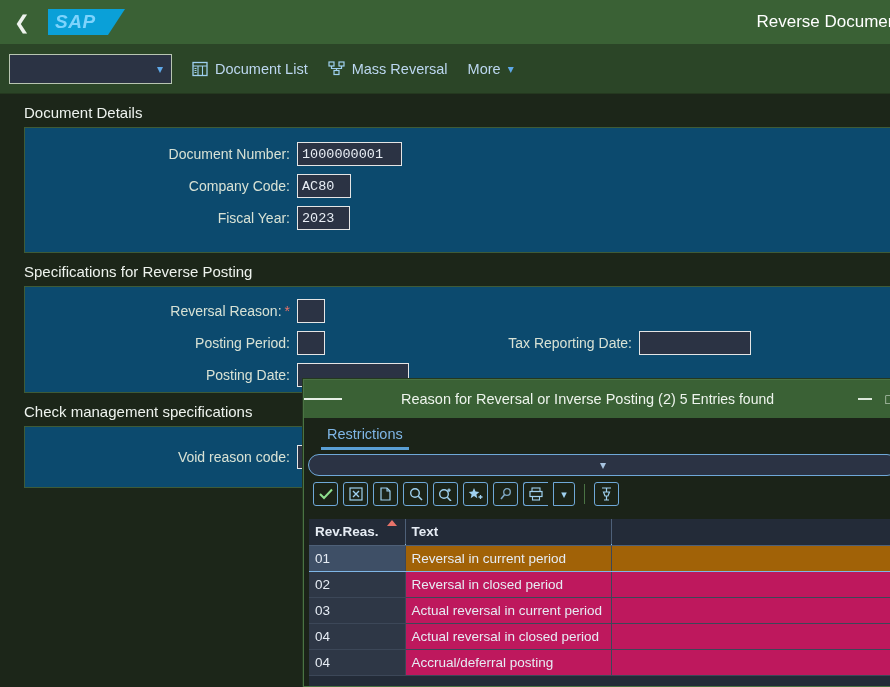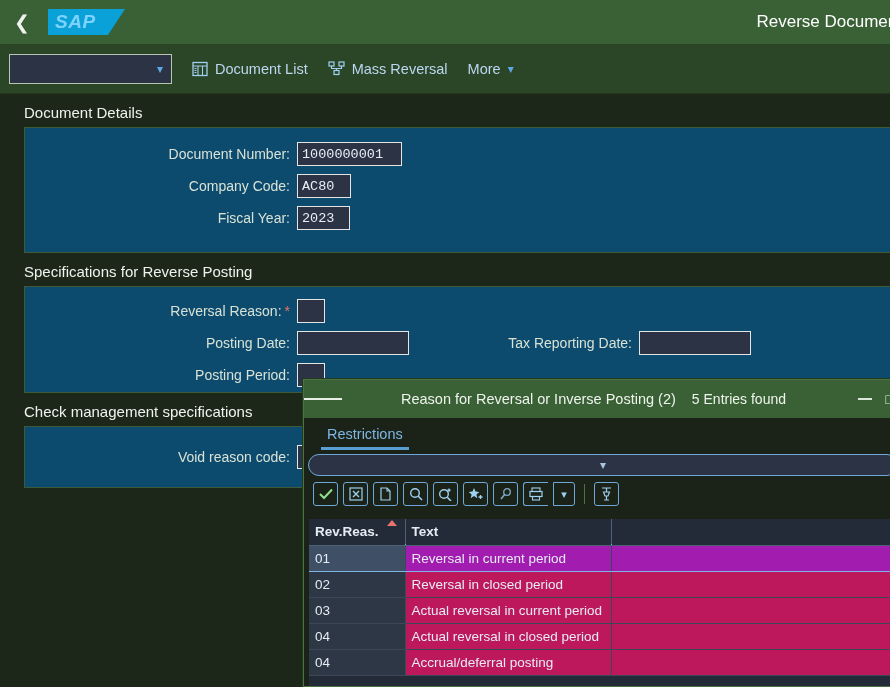--- a/index.html
+++ b/index.html
@@ -106,21 +106,21 @@
   .dlg-header {
     height: 38px; background: #3a6135; display: flex; align-items: center;
     position: relative;
   }
   .burger {
     width: 38px; height: 38px; display: flex; align-items: center; justify-content: center;
     cursor: pointer;
   }
   .burger span { display: block; width: 17px; height: 2px; background: #e7efe6; margin: 2px 0; }
   .dlg-title {
-    display: flex; align-items: flex-end; gap: 16px;
+    display: flex; align-items: flex-end; gap: 4px;
     color: #eef4ed; font-size: 14.5px; white-space: nowrap;
     position: absolute; left: 97px;
   }
   .dlg-entries { color: #eef4ed; font-size: 14px; }
   .dlg-ctrls {
     position: absolute; right: 2px; top: 0; height: 38px;
     display: flex; align-items: center; gap: 14px; padding-right: 6px;
   }
   .dlg-ctrl { color: #dce8db; font-size: 14px; cursor: pointer; line-height: 1; }
   .min-bar { display: block; width: 14px; height: 2px; background: #dbe7da; }
@@ -169,21 +169,21 @@
     position: absolute; right: 8px; top: 1px;
     width: 0; height: 0; border-left: 5px solid transparent;
     border-right: 5px solid transparent; border-bottom: 6px solid #e8736a;
   }
   .tbl td {
     color: #e6ecf4; font-size: 13.5px; height: 26px; padding: 0 6px;
     border-right: 1px solid #3c4758; border-bottom: 1px solid #3c4758;
     background: #be185d; white-space: nowrap;
   }
   .tbl td.key { background: #2e3746; }
-  .tbl tr.sel td { background: #a21caf; }
+  .tbl tr.sel td { background: #a16207; }
   .tbl tr.sel td.key { background: #3e4f66; }
   .tbl tr.sel { outline: 1px solid #7fb6e6; }
   .col-key { width: 96px; }
   .col-txt { width: 206px; }
 </style>
 </head>
 <body>
 
 <div id="app">
 
@@ -259,26 +259,26 @@
     <div class="panel" style="height:107px;padding-top:8px">
       <div class="two-col">
         <div>
           <div class="frow">
             <div class="flabel">
               <span>Reversal Reason:</span><span class="req">*</span>
             </div>
             <div class="finput w-sm"></div>
           </div>
           <div class="frow">
+            <div class="flabel">Posting Period:</div>
+            <div class="finput w-sm"></div>
+          </div>
+          <div class="frow">
             <div class="flabel">Posting Date:</div>
             <div class="finput w-date"></div>
-          </div>
-          <div class="frow">
-            <div class="flabel">Posting Period:</div>
-            <div class="finput w-sm"></div>
           </div>
         </div>
         <div class="col-r">
           <div class="frow" style="height:32px"></div>
           <div class="frow">
             <div class="flabel">Tax Reporting Date:</div>
             <div class="finput w-date"></div>
           </div>
         </div>
       </div>

